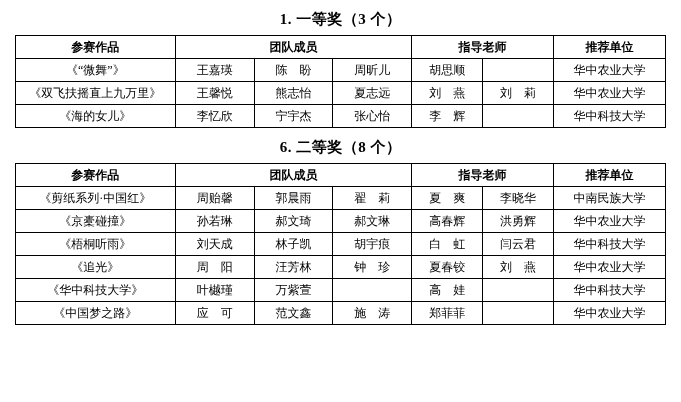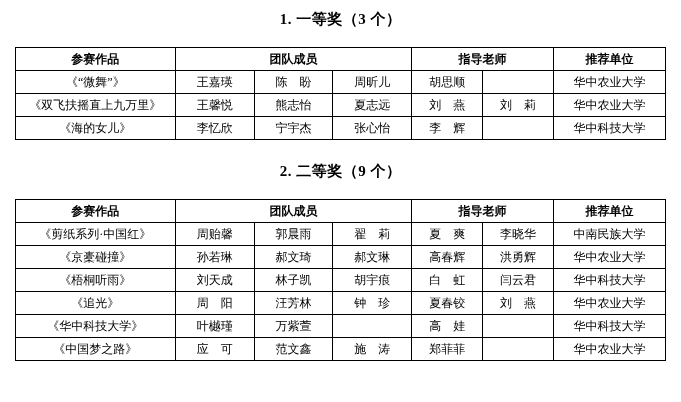--- a/index.html
+++ b/index.html
@@ -34,21 +34,21 @@
     padding-top: 10px;
     padding-bottom: 6px;
   }
   .section-2 .section-title {
     padding-top: 10px;
     padding-bottom: 6px;
   }
   table.award-table {
     border-collapse: collapse;
     width: 651px;
-    margin: 12px auto;
+    margin: 0 auto;
     table-layout: fixed;
   }
   table.award-table td, table.award-table th {
     border: 1px solid #000000;
     font-size: 12px;
     text-align: center;
     vertical-align: middle;
     height: 20px;
     padding: 1px 2px;
     overflow: hidden;
@@ -116,21 +116,21 @@
           <td class="name-cell">张心怡</td>
           <td class="name-cell">李　辉</td>
           <td class="name-cell"></td>
           <td class="name-cell">华中科技大学</td>
         </tr>
       </tbody>
     </table>
   </div>
 
   <div class="section section-2">
-    <div class="section-title">2. 二等奖（9 个）</div>
+    <div class="section-title">6. 二等奖（8 个）</div>
     <table class="award-table">
       <colgroup>
         <col class="col-work">
           <col class="col-mem">
           <col class="col-mem">
           <col class="col-mem">
         <col class="col-teach">
           <col class="col-teach">
           <col class="col-unit">
       </colgroup>

